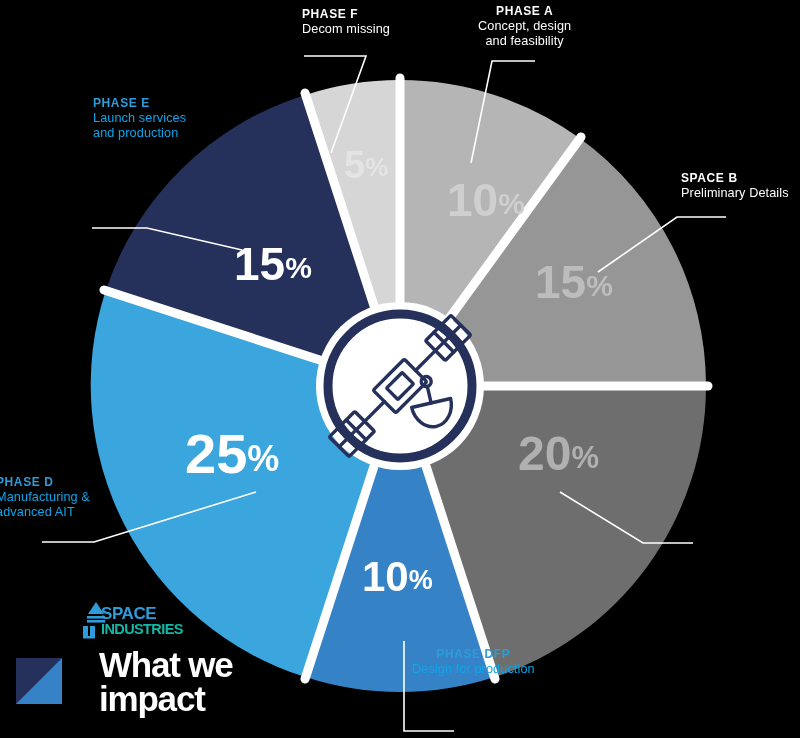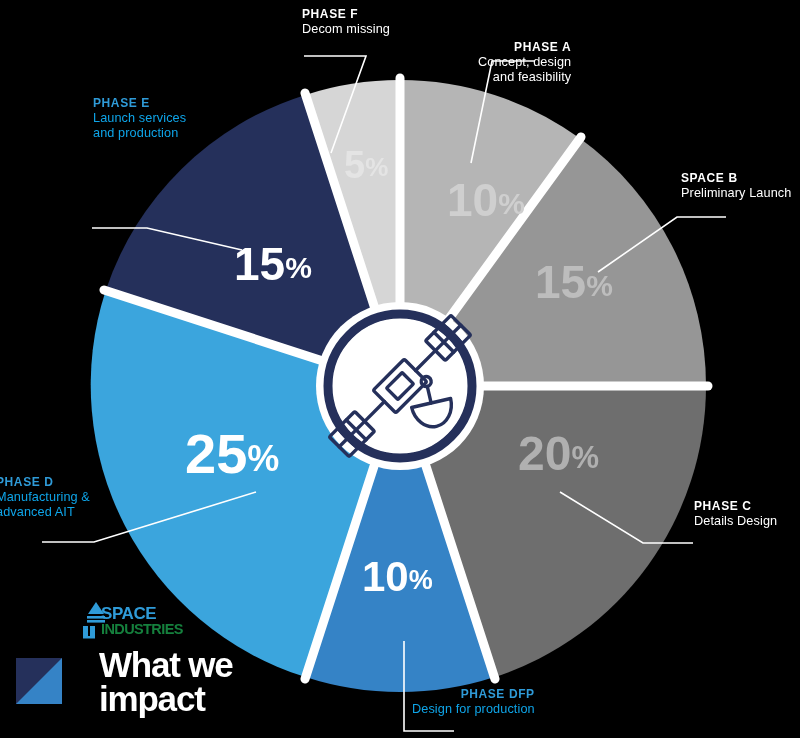--- a/index.html
+++ b/index.html
@@ -46,24 +46,24 @@
     font-size: 12.7px;
     display: block;
     letter-spacing: 0.1px;
     white-space: nowrap;
   }
   .callout.white .ttl, .callout.white .sub { color: #ffffff; }
   .callout.blue  .ttl { color: #2f9bd8; }
   .callout.blue  .sub { color: #0ea5e9; }
 
   .c-f  { left: 302px; top: 8px;  text-align: left; }
-  .c-a  { left: 478px; top: 5px;  text-align: right; margin-top: 36px; }
+  .c-a  { left: 478px; top: 5px;  text-align: center; }
   .c-b  { left: 681px; top: 172px; text-align: left; }
   .c-c  { left: 694px; top: 500px; text-align: left; }
-  .c-dfp{ left: 412px; top: 688px; text-align: right; }
+  .c-dfp{ left: 412px; top: 648px; text-align: center; }
   .c-d  { left: -4px;  top: 476px; text-align: left; }
   .c-e  { left: 93px;  top: 97px;  text-align: left; }
 
   
   #brand {
     position: absolute;
     left: 0px;
     top: 596px;
     width: 300px;
     height: 142px;
@@ -85,21 +85,21 @@
   }
   #brand-wordmark .w1 {
     display: block;
     color: #2f9bd8;
     font-weight: bold;
     font-size: 17px;
     letter-spacing: -0.4px;
   }
   #brand-wordmark .w2 {
     display: block;
-    color: #15803d;
+    color: #14b8a6;
     font-weight: bold;
     font-size: 14.5px;
     letter-spacing: -0.6px;
   }
   #headline {
     position: absolute;
     left: 75px;
     top: 52px;
     color: #ffffff;
     font-weight: bold;
@@ -216,27 +216,23 @@
   </div>
 
   <div class="callout white c-a">
     <span class="ttl">PHASE A</span>
     <span class="sub">Concept, design</span>
     <span class="sub">and feasibility</span>
   </div>
 
   <div class="callout white c-b">
     <span class="ttl">SPACE B</span>
-    <span class="sub">Preliminary Launch</span>
-  </div>
-
-  <div class="callout white c-c">
-    <span class="ttl">PHASE C</span>
-    <span class="sub">Details Design</span>
-  </div>
+    <span class="sub">Preliminary Details</span>
+  </div>
+
 
   <div class="callout blue c-dfp">
     <span class="ttl">PHASE DFP</span>
     <span class="sub">Design for production</span>
   </div>
 
   <div class="callout blue c-d">
     <span class="ttl">PHASE D</span>
     <span class="sub">Manufacturing &amp;</span>
     <span class="sub">advanced AIT</span>

